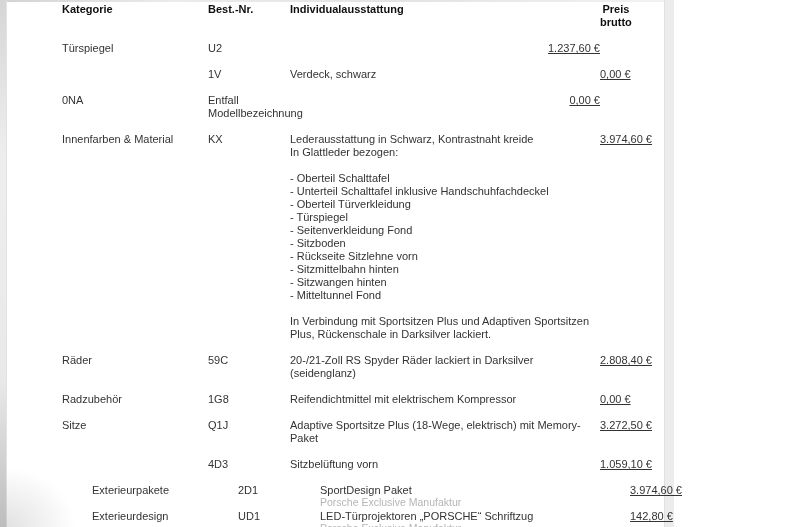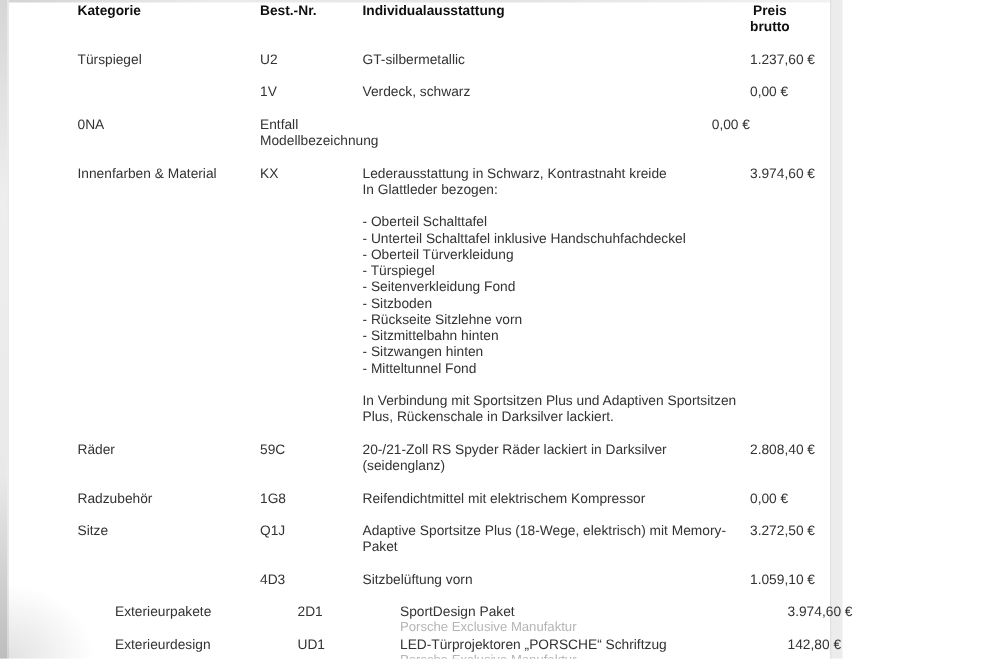--- a/index.html
+++ b/index.html
@@ -68,21 +68,21 @@
   .row.has-subtext { margin-bottom: 2px; margin-left: 30px; }
   .cell { font-size: 11px; line-height: 13px; color: #333333; }
   .cell.cat  { white-space: pre-line; }
   .cell.desc-wrap { }
   .desc-main { white-space: pre-line; }
   .desc-sub {
     color: #b5b5b5;
     font-size: 10.5px;
     line-height: 11px;
   }
-  .cell.price { text-align: right; white-space: nowrap; }
+  .cell.price { text-align: right; white-space: nowrap; text-decoration: underline; }
 </style>
 </head>
 <body>
 
 <div class="page">
   <div class="top-edge"></div>
   <div class="edge-left"></div>
   <div class="edge-right"></div>
   <div class="corner-smudge"></div>
 
@@ -91,24 +91,20 @@
       <div class="h-cat">Kategorie</div>
       <div class="h-code">Best.-Nr.</div>
       <div class="h-equip">Individualausstattung</div>
       <div class="h-price">Preis brutto</div>
     </div>
 
     <div>
   <div class="grid-row row">
     <div class="cell cat">Türspiegel</div>
     <div class="cell code">U2</div>
-    <div class="cell desc-wrap">
-      <div class="desc-main">GT-silbermetallic</div>
-
-    </div>
     <div class="cell price">1.237,60 €</div>
   </div>
 
   <div class="grid-row row">
     <div class="cell cat"></div>
     <div class="cell code">1V</div>
     <div class="cell desc-wrap">
       <div class="desc-main">Verdeck, schwarz</div>
 
     </div>

